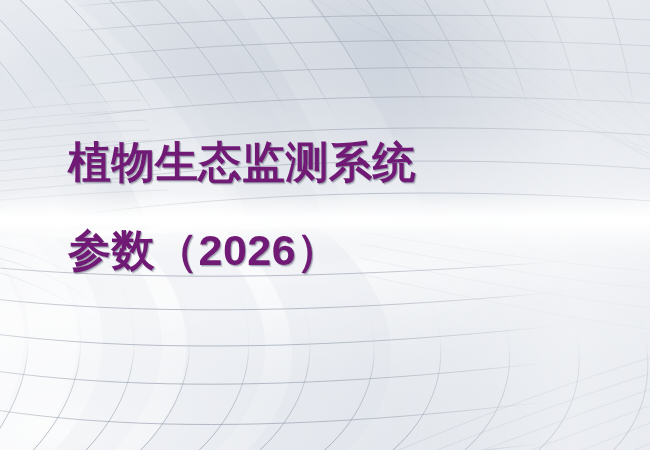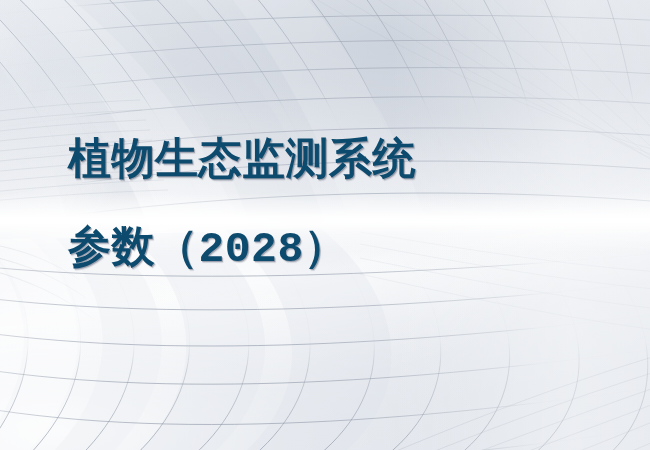--- a/index.html
+++ b/index.html
@@ -84,26 +84,26 @@
   }
 
   
   .title-block {
     position: absolute;
     left: 68px;
     top: 118px;
     width: 540px;
   }
   .title-line {
-    font-family: Liberation Mono, monospace;
+    font-family: Liberation Sans, sans-serif;
     font-weight: 700;
     font-size: 43px;
     line-height: 88px;
     letter-spacing: 0.5px;
-    color: #0c4a6e;
+    color: #701a75;
     white-space: nowrap;
     text-shadow:
        1px 1px 0 rgba(40,46,70,0.30),
        1.5px 1.5px 1px rgba(60,66,92,0.18);
   }
 </style>
 </head>
 <body>
 
 <div class="slide">
@@ -248,16 +248,16 @@
       <path d="M-10,256 C 26,264 58,278 86,298"></path>
       <path d="M-10,270 C 28,280 62,296 92,318"></path>
     </g>
   </svg>
 
   <div class="bg-layer bg-highlight"></div>
   <div class="bg-layer bg-vignette"></div>
 
   <div class="title-block">
     <div class="title-line">植物生态监测系统</div>
-    <div class="title-line">参数（2028）</div>
+    <div class="title-line">参数（2026）</div>
   </div>
 
 </div>
 
 </body></html>

